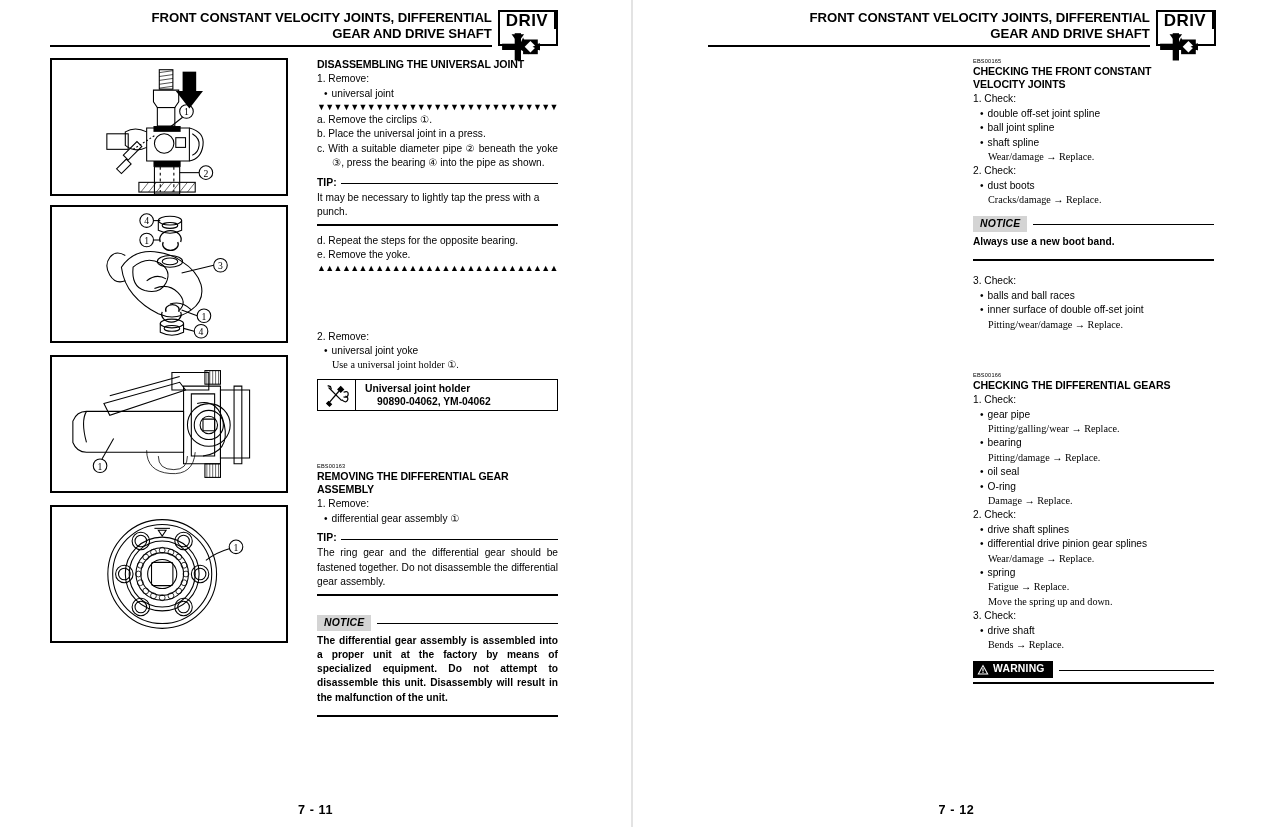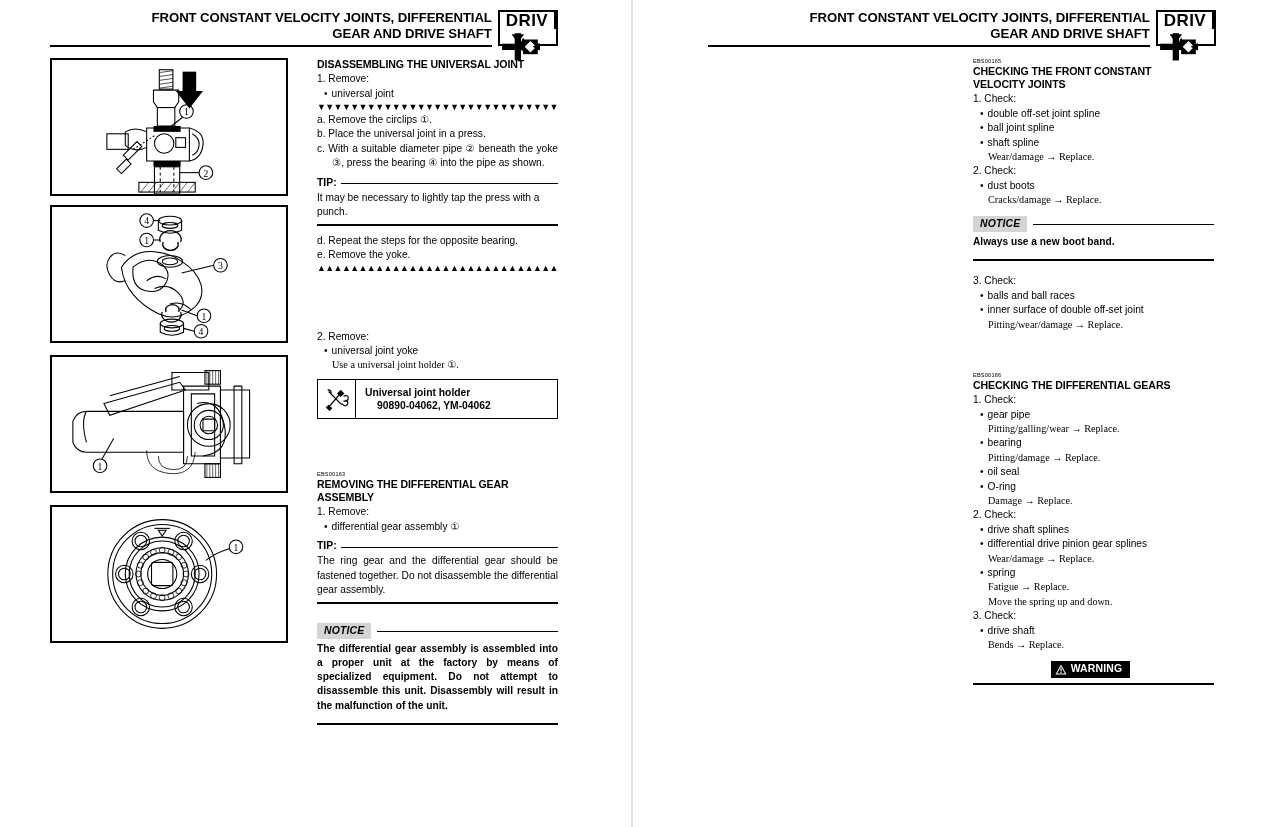--- a/index.html
+++ b/index.html
@@ -75,21 +75,21 @@
     letter-spacing: 0.2px; white-space: nowrap;
   }
   .warntag {
     background: #000; color: #fff; font-weight: bold; font-size: 10.4px;
     padding: 1px 8px 1px 4px; margin-right: 6px; white-space: nowrap;
     display: flex; align-items: center; gap: 4px; letter-spacing: 0.2px;
   }
   .boldbody { font-weight: bold; margin-top: 3px; text-align: justify; line-height: 14.2px; }
 
   
-  .toolbox { display: flex; border: 1.8px solid #000; margin-top: 6px; height: 40px; }
+  .toolbox { display: flex; border: 1.8px solid #000; margin-top: 6px; height: 32px; }
   .toolicon { width: 38px; border-right: 1.8px solid #000; display: flex; align-items: center; justify-content: center; }
   .toolname { flex: 1; display: flex; flex-direction: column; justify-content: center; padding-left: 9px; font-weight: bold; font-size: 10.3px; line-height: 13px; }
   .toolname span:last-child { padding-left: 12px; }
 
   .pagenum {
     position: absolute; bottom: 10px; width: 100%; text-align: center;
     font-size: 12.6px; font-weight: bold; letter-spacing: 0.6px;
   }
 </style>
 </head>
@@ -408,20 +408,21 @@
       <div style="height:14px;"></div>
 
       <div class="tipline">
         <span class="noticetag">NOTICE</span>
         <span class="rule"></span>
       </div>
       <p class="boldbody">The differential gear assembly is assembled into a proper unit at the factory by means of specialized equipment. Do not attempt to disassemble this unit. Disassembly will result in the malfunction of the unit.</p>
       <div class="endrule"></div>
     </div>
 
+    <div class="pagenum">7 - 11</div>
   </div>
 
   <div class="gutter"></div>
 
   <div class="page page-right">
 
     <div class="hdr" style="left:75px; top:10px; width:508px;">
       <div class="hdr-title" style="flex:1;">
         <div>FRONT CONSTANT VELOCITY JOINTS, DIFFERENTIAL</div>
         <div>GEAR AND DRIVE SHAFT</div>
@@ -486,29 +487,30 @@
       <p class="bullet">drive shaft splines</p>
       <p class="bullet">differential drive pinion gear splines</p>
       <p class="sub">Wear/damage → Replace.</p>
       <p class="bullet">spring</p>
       <p class="sub">Fatigue → Replace.</p>
       <p class="sub">Move the spring up and down.</p>
       <p class="step">3. Check:</p>
       <p class="bullet">drive shaft</p>
       <p class="sub">Bends → Replace.</p>
 
-      <div class="tipline" style="margin-top:9px;flex-direction:column;">
+      <div class="tipline" style="margin-top:9px;">
         <span class="warntag">
           <svg viewBox="0 0 14 13" width="12" height="11">
             <polygon points="7,0.5 13.5,12.5 0.5,12.5" fill="#fff"></polygon>
             <polygon points="7,3 11.5,11.2 2.5,11.2" fill="#000"></polygon>
             <rect x="6.3" y="5" width="1.4" height="3.6" fill="#fff"></rect>
             <rect x="6.3" y="9.2" width="1.4" height="1.3" fill="#fff"></rect>
           </svg>
           <span>WARNING</span>
         </span>
         <span class="rule"></span>
       </div>
       <div class="endrule"></div>
     </div>
 
+    <div class="pagenum">7 - 12</div>
   </div>
 </div>
 
 </body></html>

